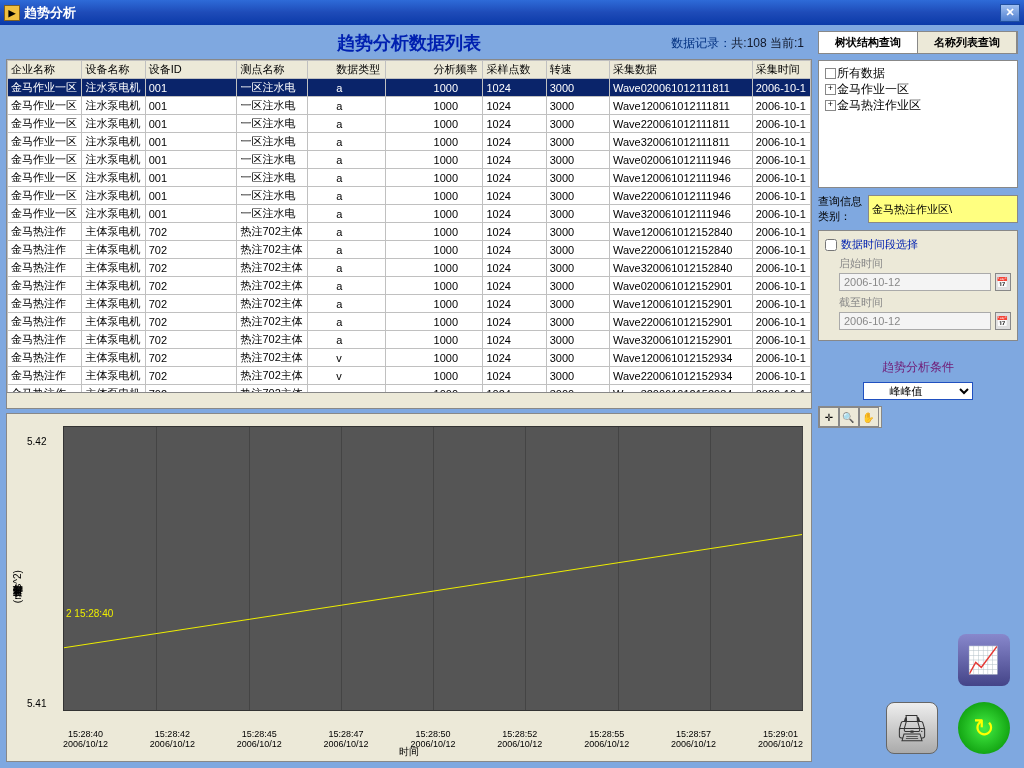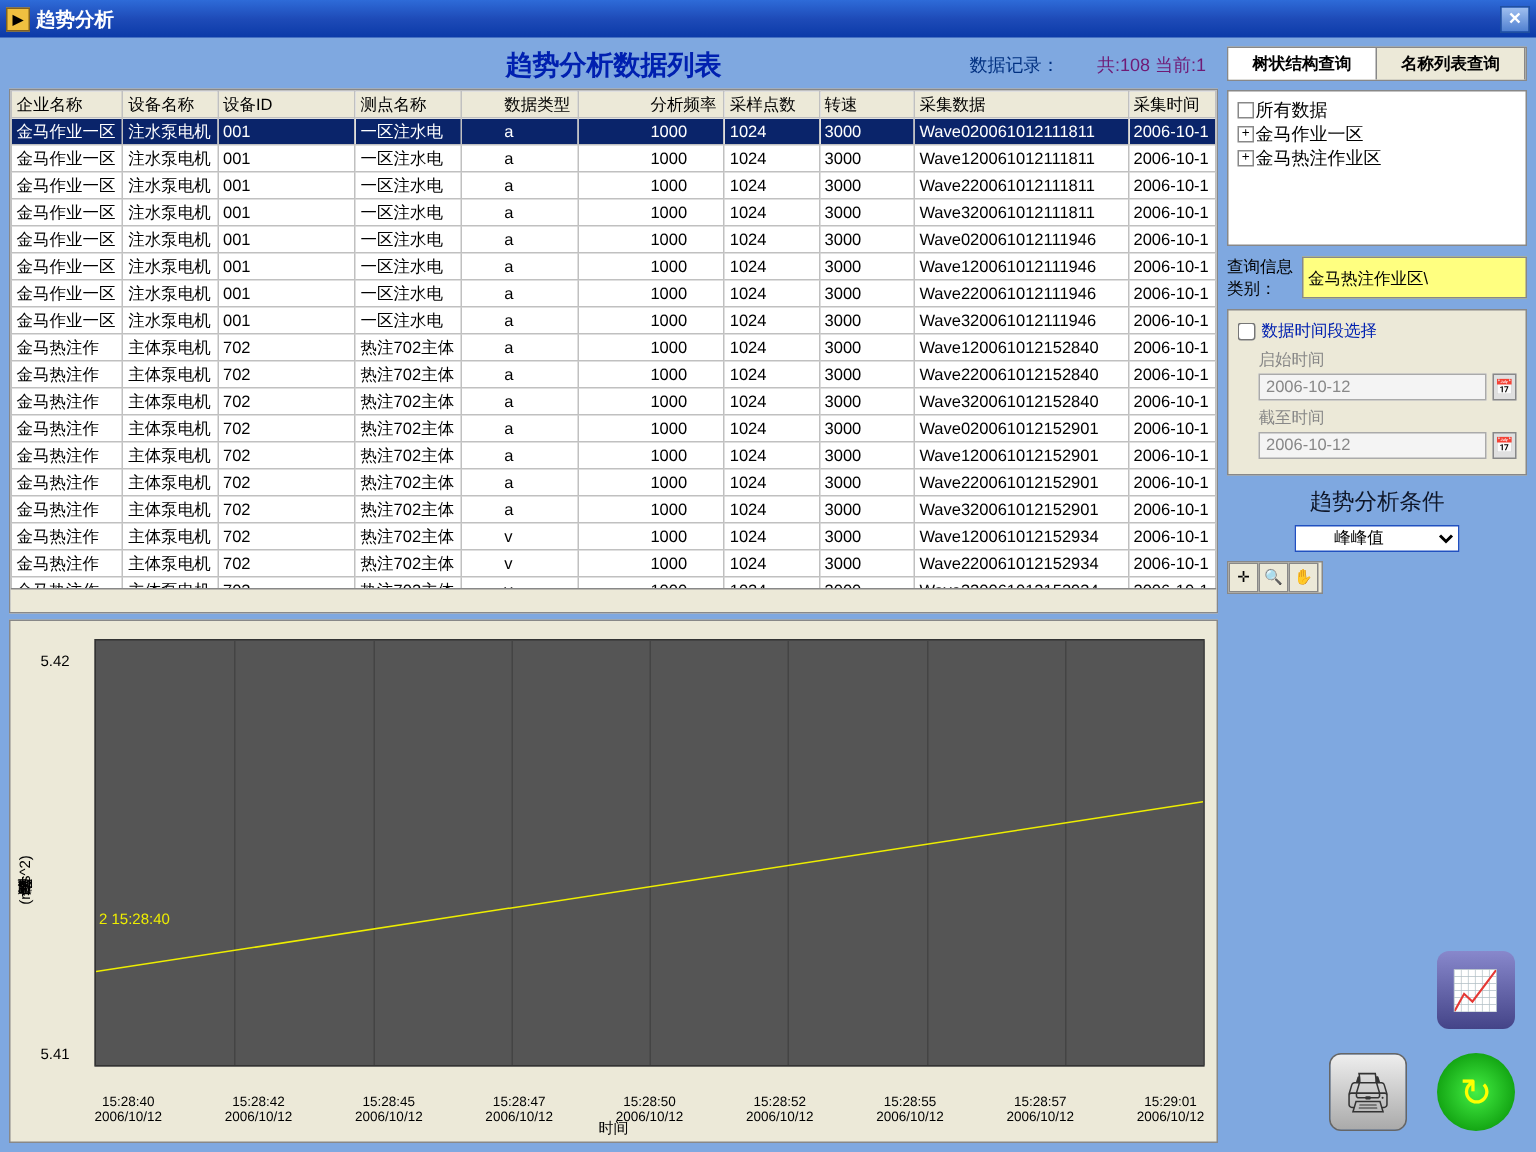--- a/index.html
+++ b/index.html
@@ -9,56 +9,56 @@
 .titlebar .icon { width:16px; height:16px; background:#f0c040; border:1px solid #806020; margin-right:4px; display:flex; align-items:center; justify-content:center; font-size:9px; color:#000; }
 .titlebar .spacer { flex:1; }
 .close-btn { width:20px; height:18px; background:linear-gradient(to bottom,#a0c0f0,#5080d0); border:1px solid #2050a0; color:#fff; font-weight:bold; display:flex; align-items:center; justify-content:center; font-size:11px; }
 .content { flex:1; padding:6px; display:flex; gap:6px; }
 .left-pane { flex:1; display:flex; flex-direction:column; gap:4px; }
 .right-pane { width:200px; display:flex; flex-direction:column; gap:6px; }
 .header-row { display:flex; align-items:flex-end; justify-content:center; position:relative; height:24px; }
 .title-text { color:#0020b0; font-size:18px; font-weight:bold; }
 .record-info { position:absolute; right:8px; top:4px; font-size:12px; }
 .record-info .lbl { color:#003080; }
-.record-info .val { color:#701a75;margin-left:25px; }
+.record-info .val { color:#0f172a; }
 .table-wrap { background:#fff; border:1px solid #888; height:350px; overflow:hidden; position:relative; }
 table { border-collapse:collapse; width:100%; font-size:11px; }
 th,td { border:1px solid #c0c0c0; padding:1px 3px; height:15px; text-align:left; white-space:nowrap; overflow:hidden; background:#fff; }
 th { background:#ece9d8; font-weight:normal; }
 tr.selected td { background:#0a246a; color:#fff; }
 .col-comp{width:56px;} .col-dev{width:56px;} .col-id{width:90px;} .col-pt{width:56px;} .col-dt{width:62px;padding-left:28px;} .col-freq{width:62px;padding-left:48px;} .col-samp{width:62px;} .col-rpm{width:62px;} .col-data{width:140px;} .col-time{width:52px;}
 .table-scroll { position:absolute; bottom:0; left:0; right:0; height:16px; background:#ece9d8; border-top:1px solid #888; }
 .chart-wrap { flex:1; background:#ece9d8; border:1px solid #888; position:relative; padding:4px; }
 .chart-area { position:absolute; left:56px; top:12px; right:8px; bottom:50px; background:#555; border:1px solid #333; }
 .y-max { position:absolute; left:20px; top:22px; color:#000; font-size:10px; }
 .y-min { position:absolute; left:20px; bottom:52px; color:#000; font-size:10px; }
 .y-label { position:absolute; left:4px; top:50%; transform:translateY(-50%) rotate(180deg); writing-mode:vertical-lr; color:#000; font-size:10px; }
 .x-labels { position:absolute; left:56px; right:8px; bottom:12px; display:flex; justify-content:space-between; font-size:9px; color:#000; }
 .x-labels div { text-align:center; white-space:pre; }
 .x-title { position:absolute; left:50%; bottom:2px; transform:translateX(-50%); font-size:10px; color:#000; }
 .grid-line { position:absolute; top:0; bottom:0; width:1px; background:#444; }
 .annotation { position:absolute; left:2px; color:#ee0; font-size:10px; }
 .tabs { display:flex; background:#ece9d8; border:1px solid #888;font-weight:bold; }
 .tab { flex:1; padding:3px 4px; text-align:center; border-right:1px solid #888; background:#fff; font-size:11px; }
 .tab.inactive { background:#ece9d8; }
-.tree-box { background:#fff; border:1px solid #888; height:104px; padding:4px; font-size:12px; line-height:16px; }
+.tree-box { background:#fff; border:1px solid #888; height:128px; padding:4px; font-size:12px; line-height:16px; }
 .tree-item { padding-left:14px; position:relative; }
 .tree-item::before { content:""; position:absolute; left:2px; top:3px; width:9px; height:9px; border:1px solid #888; text-align:center; line-height:7px; font-size:9px; }
 .tree-item.plus::before { content:"+"; }
 .query-row { display:flex; align-items:center; gap:4px; font-size:11px; }
 .query-input { flex:1; background:#ffff80; border:1px solid #888; padding:13px 3px; height:18px; font-size:11px; }
 .date-panel { border:1px solid #888; padding:6px; background:#ece9d8; }
 .cb { display:flex; align-items:center; gap:4px; color:#0020b0; font-size:11px; margin-bottom:4px; }
 .cb input { width:12px; height:12px; }
 .date-group { margin:4px 0; }
 .date-label { color:#888; font-size:11px; margin-left:14px; }
 .date-row { display:flex; align-items:center; gap:4px; margin-top:2px; }
 .date-input { flex:1; background:#f4f4f4; border:1px solid #aaa; padding:2px 4px; font-size:11px; color:#888; margin-left:14px; }
 .date-btn { width:20px; height:18px; background:#e0e0e0; border:1px solid #888; display:flex; align-items:center; justify-content:center; font-size:10px; }
-.cond-label { color:#0f172a; text-align:center; font-size:15px; margin-top:2px; }
+.cond-label { color:#701a75; text-align:center; font-size:12px; margin-top:12px; }
 .cond-select { background:#fff; border:1px solid #2050c0; padding:1px 16px 1px 4px; font-size:11px; width:110px; margin:0 auto; display:block;text-align:center; }
 .toolbar { display:flex; gap:0; border:1px solid #888; background:#ece9d8; width:64px; }
 .tool-btn { width:20px; height:20px; border:1px solid #888; background:#ece9d8; display:flex; align-items:center; justify-content:center; font-size:10px; }
 .action-icons { display:flex; flex-direction:column; align-items:flex-end; gap:16px; margin-top:auto; padding:8px; }
 .big-icon { width:52px; height:52px; border-radius:8px; display:flex; align-items:center; justify-content:center; font-size:26px; }
 .icon-analyze { background:linear-gradient(#88c,#448); color:#ff0; }
 .icon-row { display:flex; gap:20px; }
 .icon-print { background:linear-gradient(#eee,#aaa); color:#333; border:1px solid #666; }
 .icon-refresh { background:radial-gradient(#4e4,#080); color:#ff0; border-radius:50%; }
 </style>

